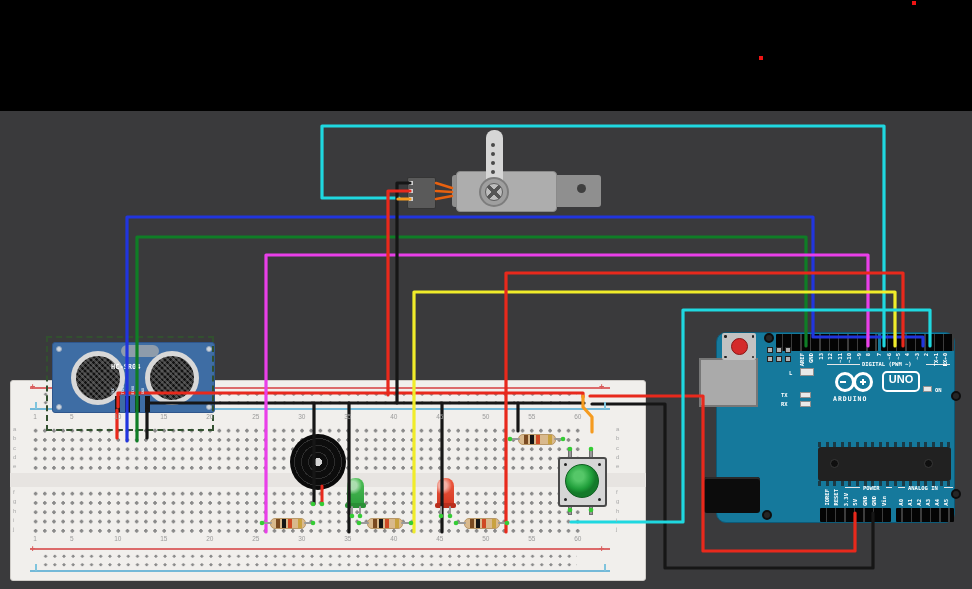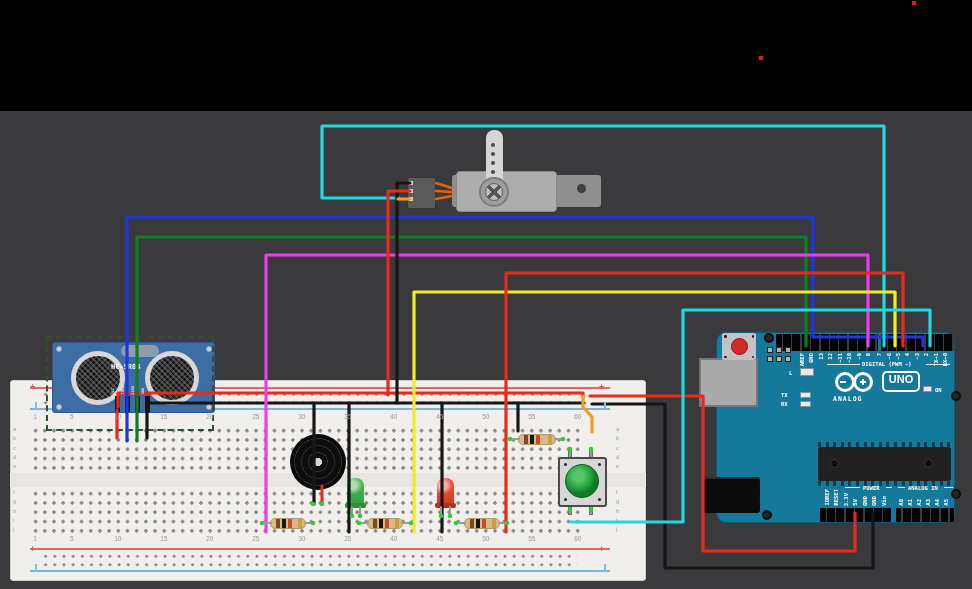--- a/index.html
+++ b/index.html
@@ -198,21 +198,21 @@
   <div class="hlab" style="left:781px;top:392px;">TX</div>
   <div class="led-rect" style="left:800px;top:392px;width:11px;height:6px;"></div>
   <div class="hlab" style="left:781px;top:401px;">RX</div>
   <div class="led-rect" style="left:800px;top:401px;width:11px;height:6px;"></div>
 
   <div class="abs" style="left:835px;top:372px;width:20px;height:20px;border:3px solid #fff;border-radius:50%;box-sizing:border-box;"></div>
   <div class="abs" style="left:853px;top:372px;width:20px;height:20px;border:3px solid #fff;border-radius:50%;box-sizing:border-box;"></div>
   <div class="abs" style="left:840px;top:381px;width:6px;height:2px;background:#fff;"></div>
   <div class="abs" style="left:860px;top:381px;width:6px;height:2px;background:#fff;"></div>
   <div class="abs" style="left:862px;top:379px;width:2px;height:6px;background:#fff;"></div>
-  <div class="hlab" style="left:833px;top:395px;font-size:6.5px;letter-spacing:1px;">ANALOG</div>
+  <div class="hlab" style="left:833px;top:395px;font-size:6.5px;letter-spacing:1px;">ARDUINO</div>
   <div class="abs" style="left:882px;top:371px;width:38px;height:21px;border:2px solid #fff;border-radius:5px;box-sizing:border-box;text-align:center;line-height:17px;color:#fff;font:bold 11px 'Liberation Sans',sans-serif;">UNO</div>
   <div class="led-rect" style="left:923px;top:386px;width:9px;height:6px;"></div>
   <div class="hlab" style="left:935px;top:387px;">ON</div>
 
   <div class="abs" style="left:818px;top:442px;width:133px;height:5px;background:repeating-linear-gradient(90deg,#1b3a45 0 3px,transparent 3px 7.6px);"></div>
   <div class="abs" style="left:818px;top:481px;width:133px;height:5px;background:repeating-linear-gradient(90deg,#1b3a45 0 3px,transparent 3px 7.6px);"></div>
   <div class="abs" style="left:818px;top:447px;width:133px;height:34px;background:#212121;border-radius:3px;">
     <div class="abs" style="left:12px;top:12px;width:9px;height:9px;border-radius:50%;background:#0f0f0f;border:1px solid #383838;box-sizing:border-box;"></div>
     <div class="abs" style="left:106px;top:12px;width:9px;height:9px;border-radius:50%;background:#0f0f0f;border:1px solid #383838;box-sizing:border-box;"></div>
   </div>

